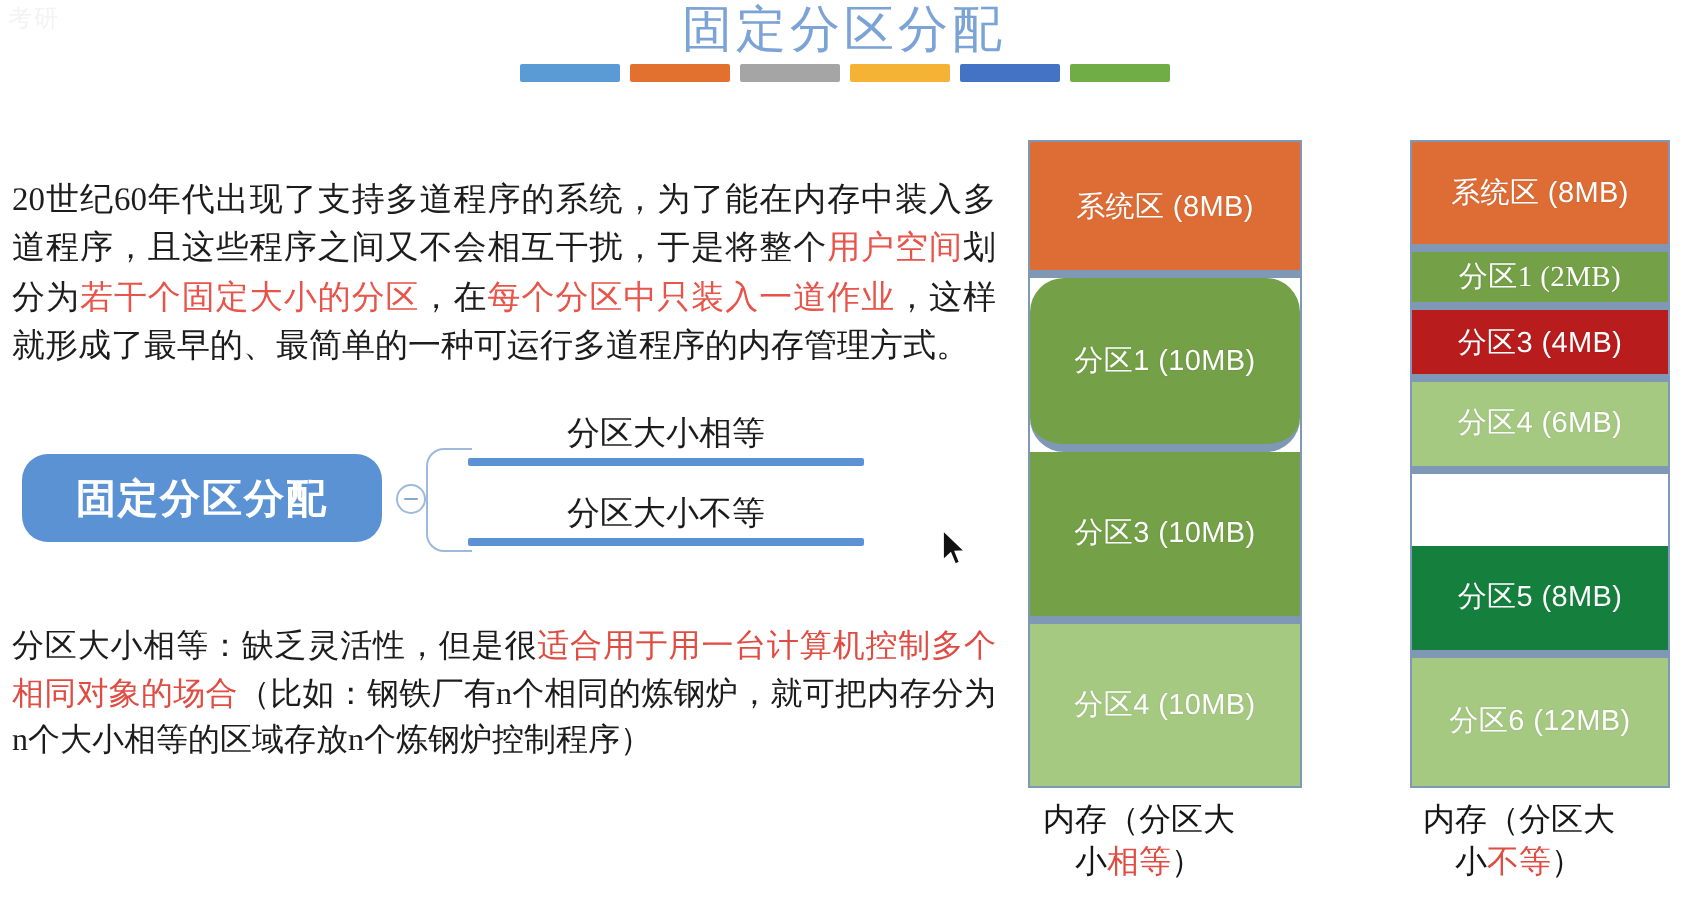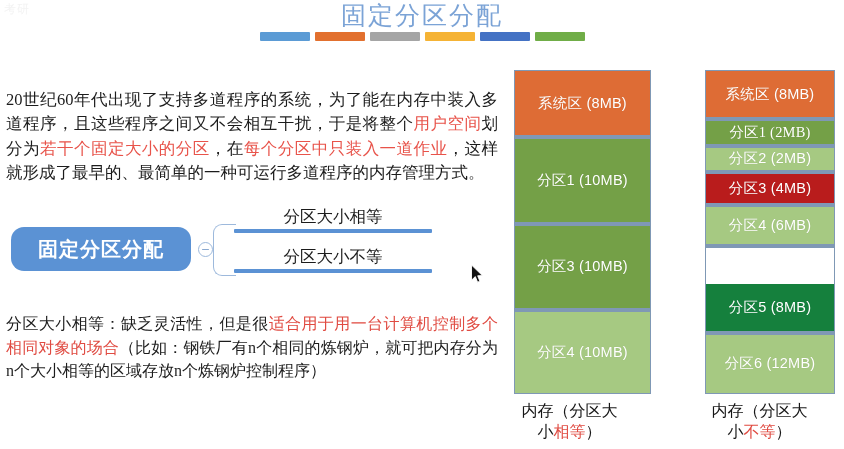--- a/index.html
+++ b/index.html
@@ -164,30 +164,29 @@
     <div class="mm-branch mm-b1">
       <div class="mm-label">分区大小相等</div>
       <div class="mm-underline" style="background: rgb(91, 146, 212);"></div>
     </div>
   </div>
 
   <div class="para2"><span>分区大小相等：缺乏灵活性，但是很</span><span class="redd">适合用于用一台计算机控制多个相同对象的场合</span><span>（比如：钢铁厂有n个相同的炼钢炉，就可把内存分为n个大小相等的区域存放n个炼钢炉控制程序）</span></div>
 
   <div class="mem-col mem-left" id="col-equal" style="border-color: rgb(127, 152, 181);">
       <div class="blk" style="flex: 53 0 0px; background: rgb(222, 108, 53); border-bottom-color: rgb(127, 152, 181);">系统区 (8MB)</div>
-      <div class="blk" style="flex: 68 0 0px; background: rgb(116, 160, 71); border-bottom-color: rgb(127, 152, 181);">分区1 (10MB)</div>
+      <div class="blk" style="flex: 68 0 0px; background: rgb(116, 160, 71); border-bottom-color: rgb(127, 152, 181); border-radius: 17px;">分区1 (10MB)</div>
       <div class="blk" style="flex: 68 0 0px; background: rgb(116, 160, 71); border-bottom-color: rgb(127, 152, 181);">分区3 (10MB)</div>
       <div class="blk" style="flex: 67 0 0px; background: rgb(166, 201, 130); border-bottom-color: rgb(127, 152, 181);">分区4 (10MB)</div>
     </div>
   <div class="cap cap-left"><span>内存（分区大</span><span>小</span><span class="redd">相等</span><span>）</span></div>
 
   <div class="mem-col mem-right" id="col-unequal" style="border-color: rgb(127, 152, 181);">
       <div class="blk" style="flex: 57 0 0px; background: rgb(222, 108, 53); border-bottom-color: rgb(127, 152, 181);">系统区 (8MB)</div>
       <div class="blk" style="flex: 28 0 0px; background: rgb(116, 160, 71); border-bottom-color: rgb(127, 152, 181); font-family: Liberation Serif, serif;">分区1 (2MB)</div>
-      <div class="blk" style="flex: 27 0 0px; background: rgb(166, 201, 130); border-bottom-color: rgb(127, 152, 181);">分区2 (2MB)</div>
       <div class="blk" style="flex: 36 0 0px; background: #b91c1c; border-bottom-color: rgb(127, 152, 181);">分区3 (4MB)</div>
       <div class="blk" style="flex: 46 0 0px; background: rgb(166, 201, 130); border-bottom-color: rgb(127, 152, 181);">分区4 (6MB)</div>
       <div class="blk" style="flex: 58 0 0px; background: #15803d; border-bottom-color: rgb(127, 152, 181); margin-top: 36px;">分区5 (8MB)</div>
       <div class="blk" style="flex: 72 0 0px; background: rgb(166, 201, 130); border-bottom-color: rgb(127, 152, 181);">分区6 (12MB)</div>
     </div>
   <div class="cap cap-right"><span>内存（分区大</span><span>小</span><span class="redd">不等</span><span>）</span></div>
 
   <svg class="cursor" viewBox="0 0 14 20" style="left: 470px; top: 264px;">
     <path d="M1.5 1 L1.5 16.2 L5.3 12.6 L7.6 18.2 L9.9 17.2 L7.7 11.8 L12.4 11.6 Z" fill="#111111" stroke="#ffffff" stroke-width="0.9"></path>
   </svg>

